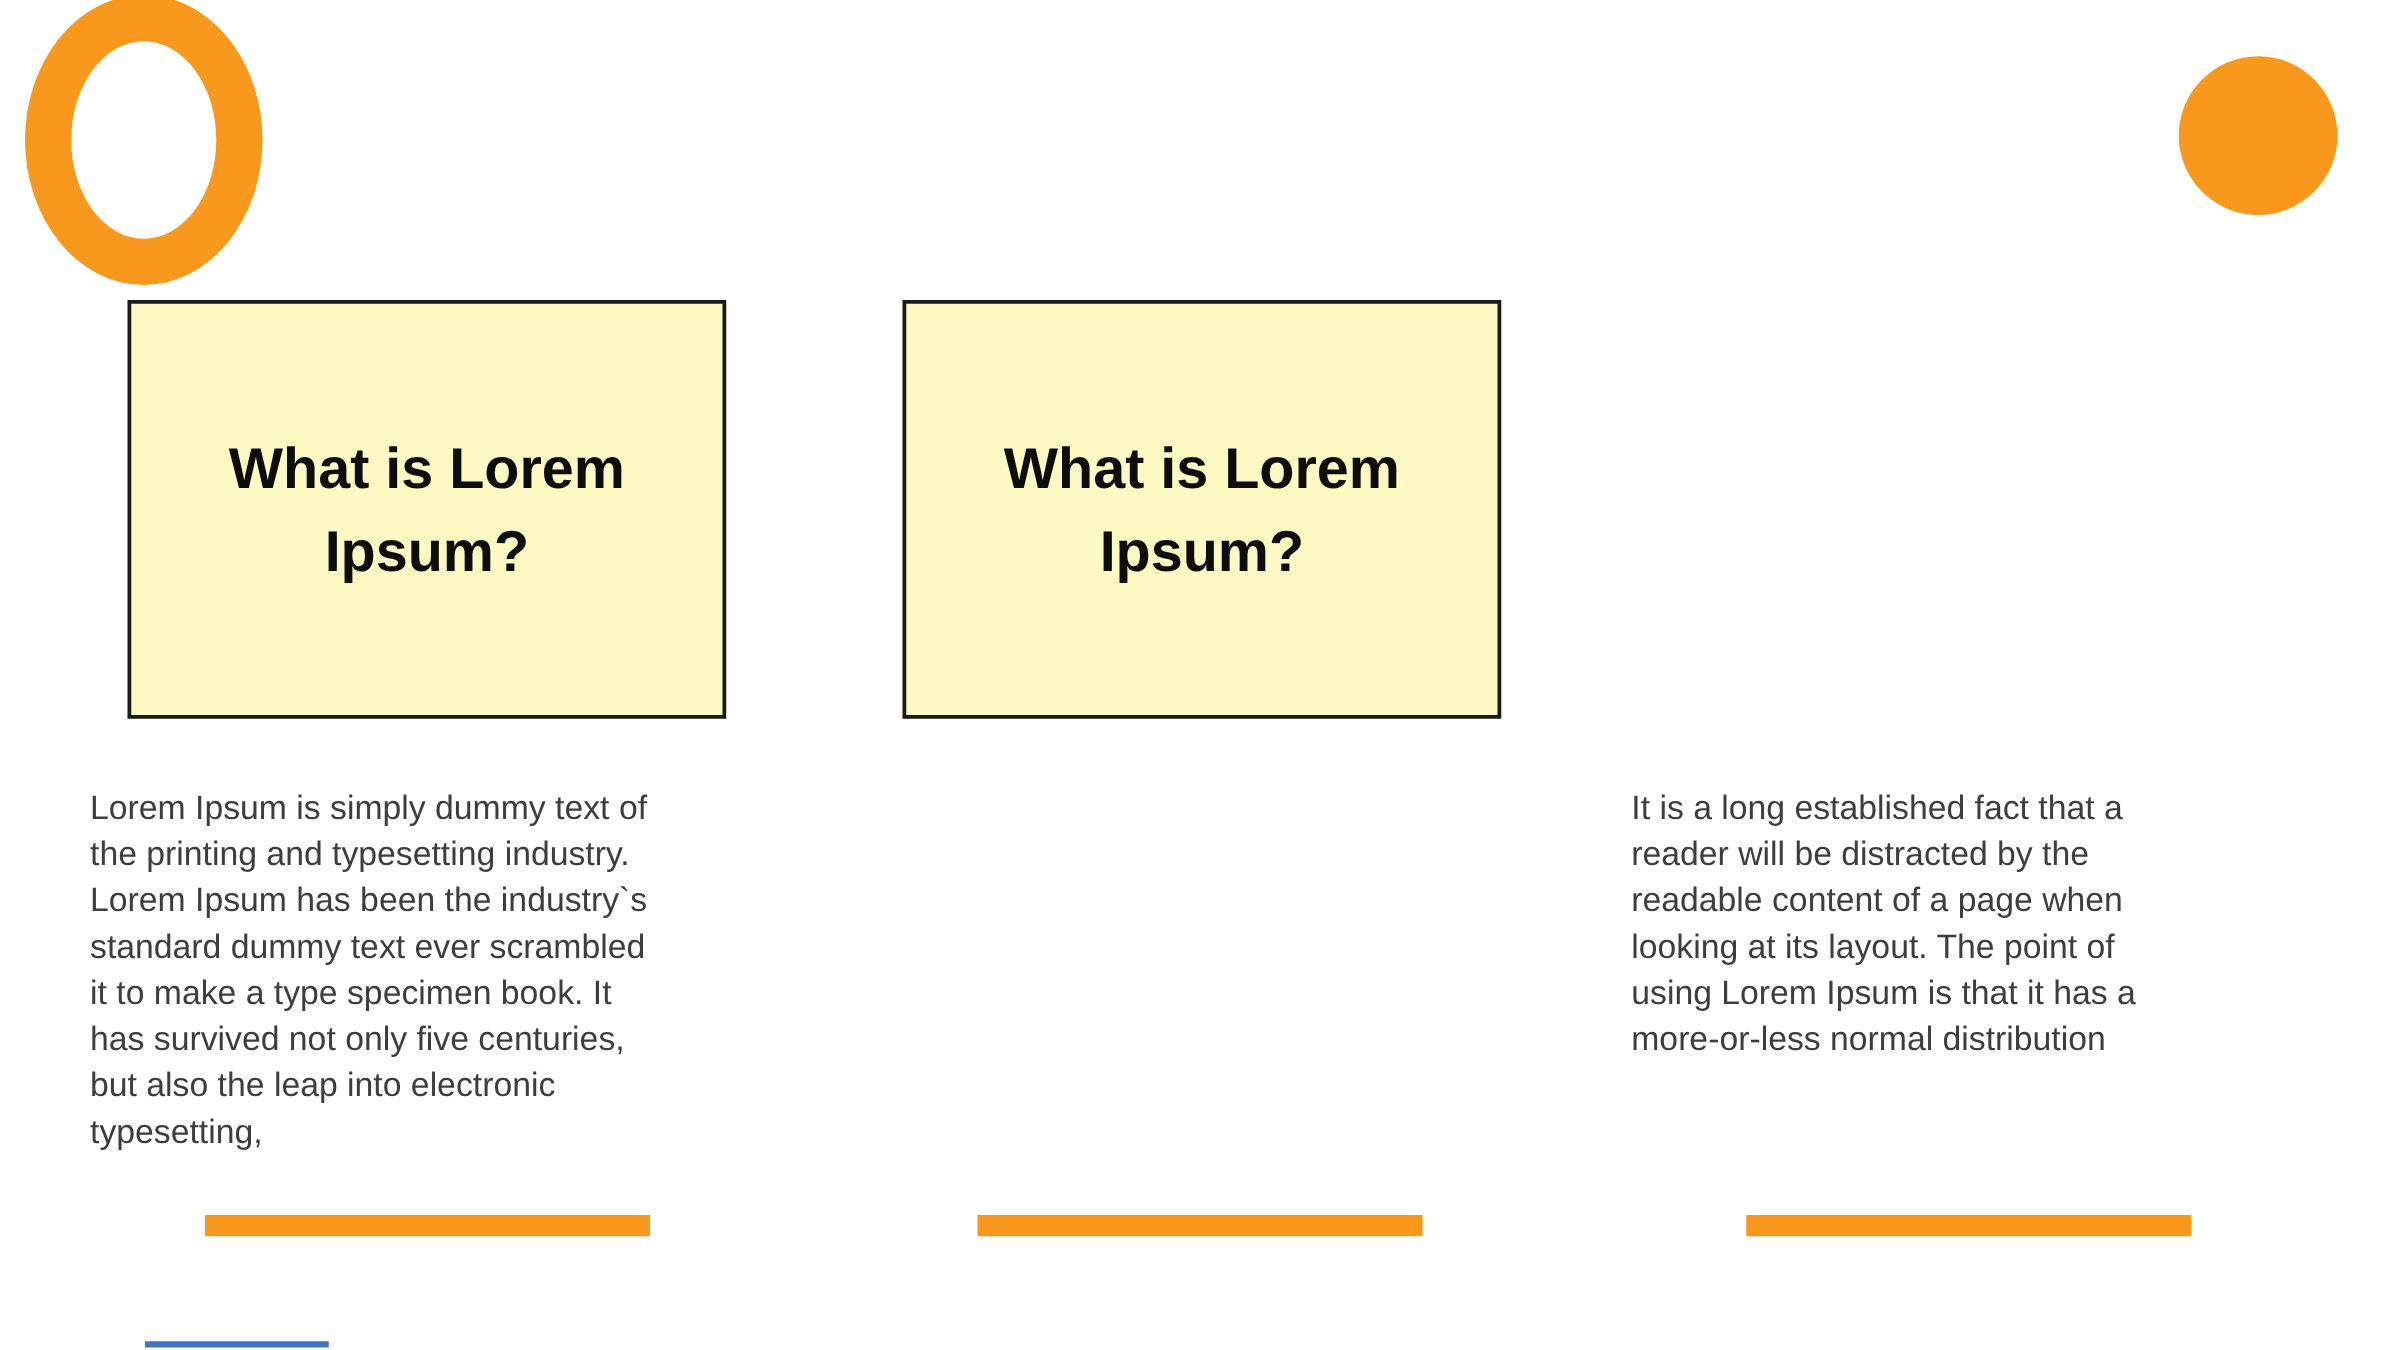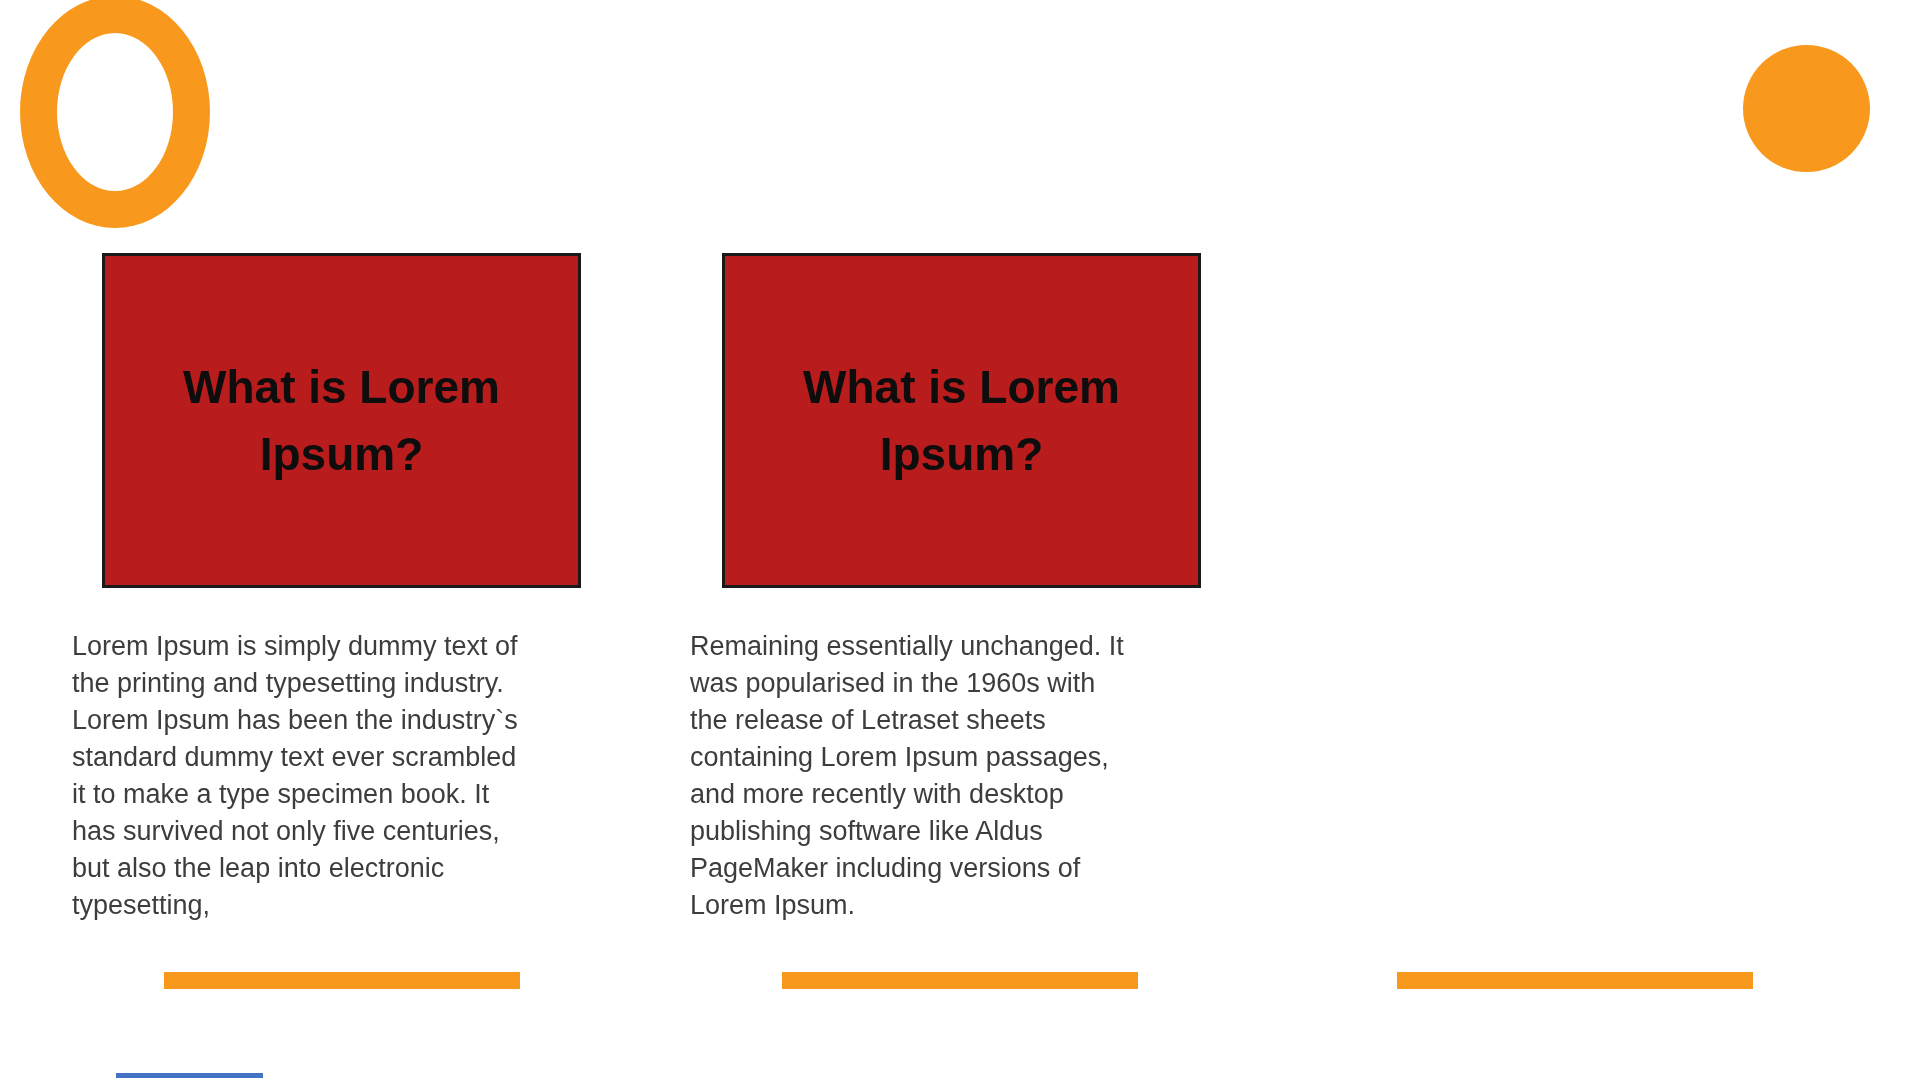--- a/index.html
+++ b/index.html
@@ -54,25 +54,25 @@
     text-align: center;
     font-size: 90px;
     font-weight: 800;
     color: #121212;
     line-height: 1.05;
     letter-spacing: 1px;
   }
   
   .hbox {
     position: absolute;
-    top: 253px;
+    top: 240px;
     width: 479px;
     height: 335px;
     box-sizing: border-box;
-    background: #b91c1c;
+    background: #fef9c3;
     border: 3px solid #1a1a1a;
     display: flex;
     align-items: center;
     justify-content: center;
   }
   .hbox-1 { left: 102px; }
   .hbox-2 { left: 722px; }
   .hbox-3 { left: 1336px; }
   .hbox .heading {
     font-size: 46px;
@@ -127,28 +127,26 @@
   </div>
 
   <div class="para para-1">Lorem Ipsum is simply dummy text of
 the printing and typesetting industry.
 Lorem Ipsum has been the industry`s
 standard dummy text ever scrambled
 it to make a type specimen book. It
 has survived not only five centuries,
 but also the leap into electronic
 typesetting,</div>
-  <div class="para para-2">Remaining essentially unchanged. It
-was popularised in the 1960s with
-the release of Letraset sheets
-containing Lorem Ipsum passages,
-and more recently with desktop
-publishing software like Aldus
-PageMaker including versions of
-Lorem Ipsum.</div>
+  <div class="para para-3">It is a long established fact that a
+reader will be distracted by the
+readable content of a page when
+looking at its layout. The point of
+using Lorem Ipsum is that it has a
+more-or-less normal distribution</div>
 
   <div class="bar bar-1"></div>
   <div class="bar bar-2"></div>
   <div class="bar bar-3"></div>
 
   <div class="blue-line"></div>
 
 </div>
 
 </body></html>

